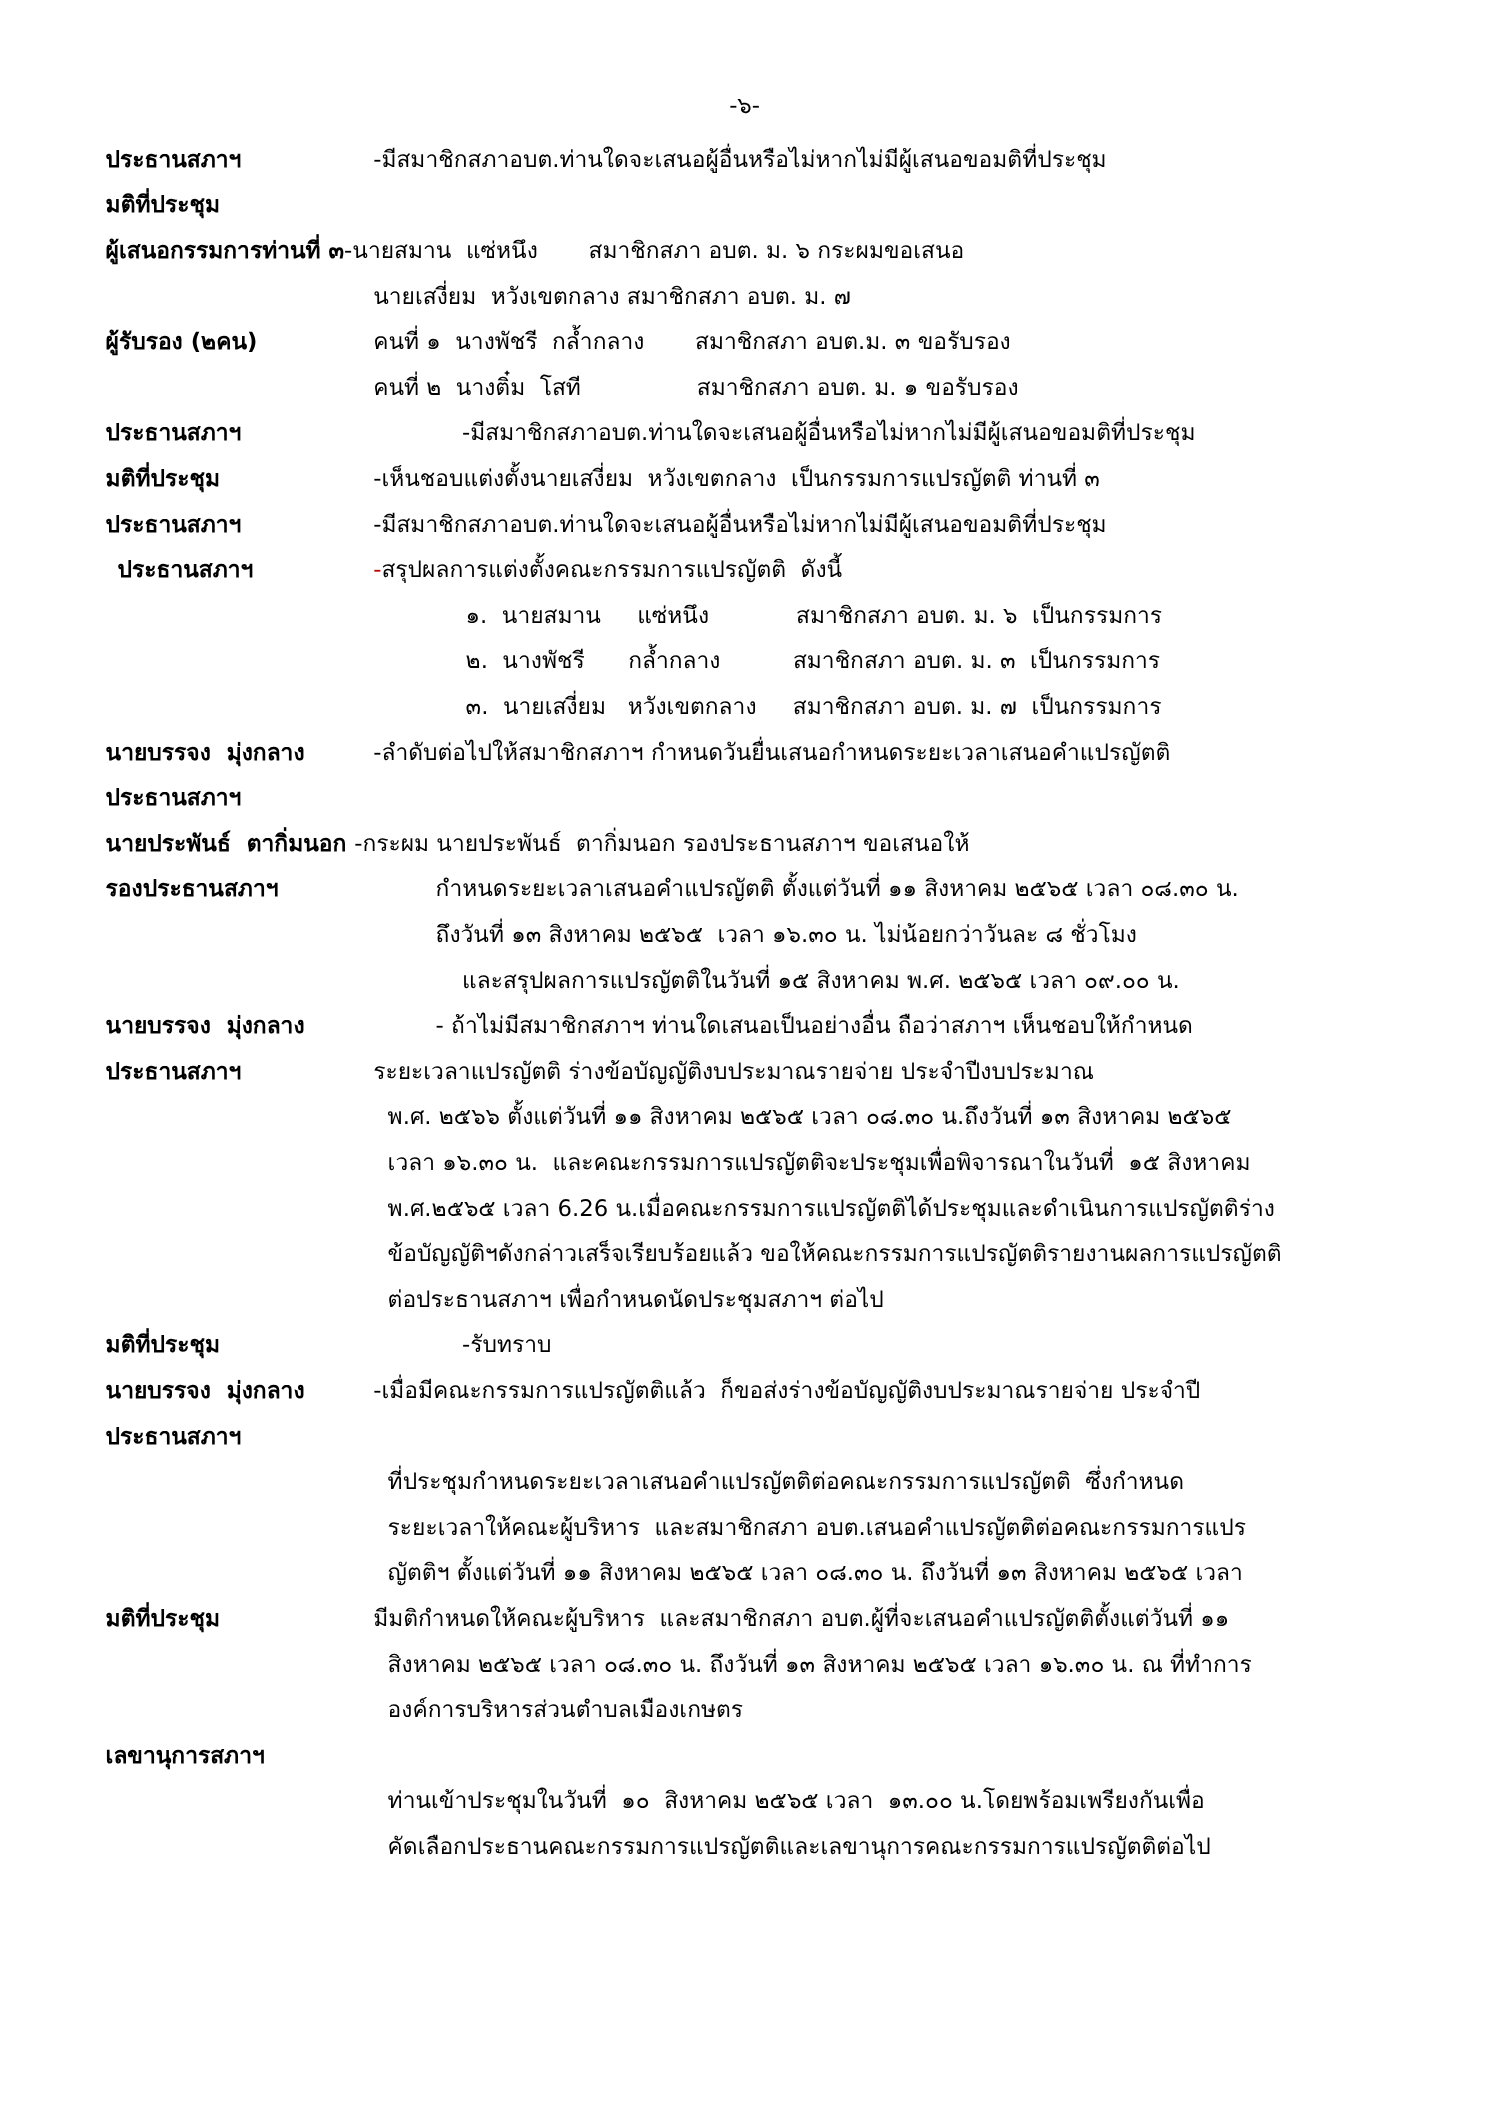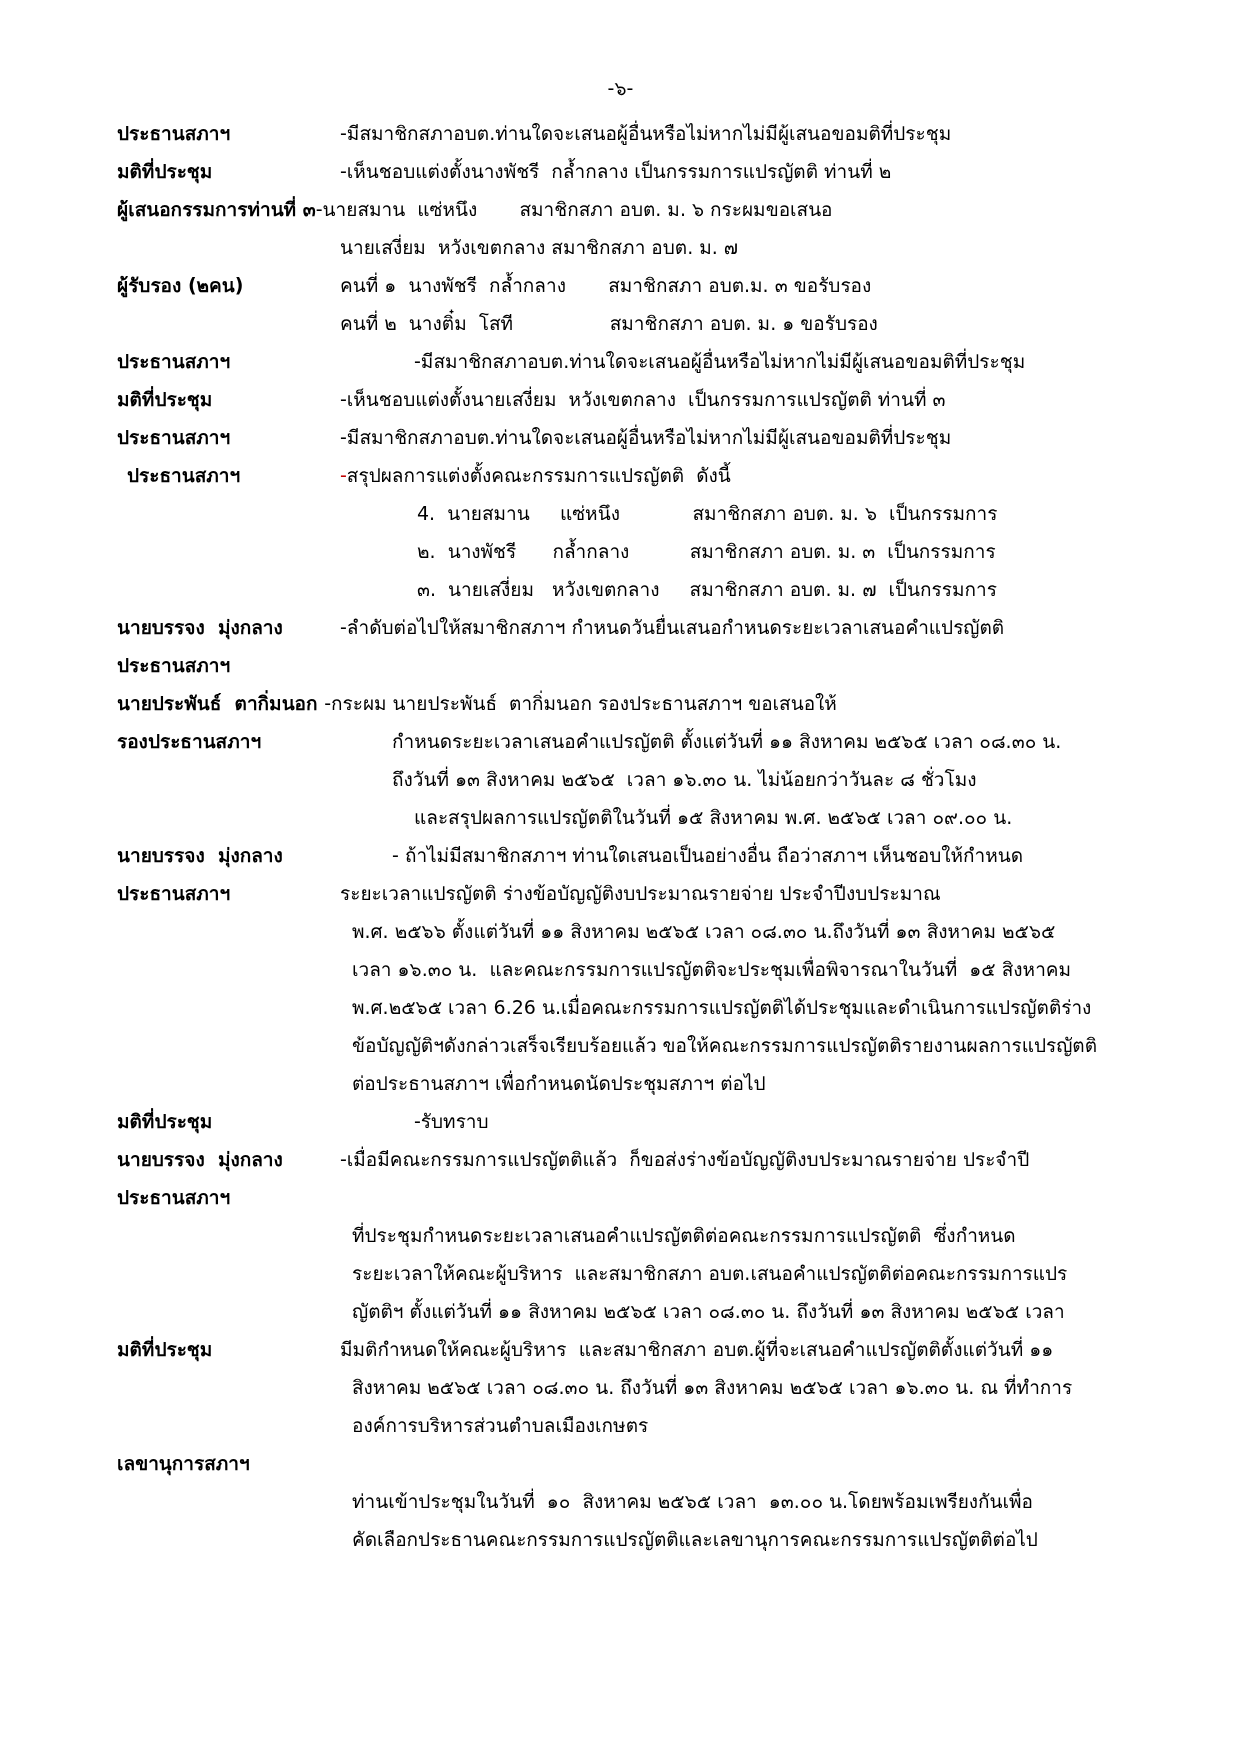--- a/index.html
+++ b/index.html
@@ -21,21 +21,21 @@
   }
   .page-number {
     text-align: center;
     height: 40px;
     line-height: 40px;
     font-size: 19px;
     margin-bottom: 6px;
   }
   .doc-body {
     position: relative;
-    margin-left: 117px;
+    margin-left: 88px;
     width: 1010px;
   }
   .row {
     position: relative;
     height: 38px;
     line-height: 38px;
     white-space: pre;
   }
   .label {
     position: absolute;
@@ -55,30 +55,30 @@
   .row.inline .text  { position: static; left: auto; }
   .red { color: #c00000; }
 </style>
 </head>
 <body>
 
 <div class="page">
   <div class="page-number">-๖-</div>
   <div class="doc-body">
       <div class="row a"><span class="label">ประธานสภาฯ</span><span class="text">-มีสมาชิกสภาอบต.ท่านใดจะเสนอผู้อื่นหรือไม่หากไม่มีผู้เสนอขอมติที่ประชุม</span></div>
-      <div class="row a"><span class="label">มติที่ประชุม</span><span class="text">-เห็นชอบแต่งตั้งนางพัชรี  กล้ำกลาง เป็นกรรมการแปรญัตติ ท่านที่ ๒</span></div>
+      <div class="row a"><span class="label">มติที่ประชุม</span></div>
       <div class="row inline"><span class="label">ผู้เสนอกรรมการท่านที่ ๓</span><span class="text">-นายสมาน  แซ่หนึง       สมาชิกสภา อบต. ม. ๖ กระผมขอเสนอ</span></div>
       <div class="row a"><span class="text">นายเสงี่ยม  หวังเขตกลาง สมาชิกสภา อบต. ม. ๗</span></div>
       <div class="row a"><span class="label">ผู้รับรอง (๒คน)</span><span class="text">คนที่ ๑  นางพัชรี  กล้ำกลาง       สมาชิกสภา อบต.ม. ๓ ขอรับรอง</span></div>
       <div class="row a"><span class="text">คนที่ ๒  นางติ๋ม  โสที                สมาชิกสภา อบต. ม. ๑ ขอรับรอง</span></div>
       <div class="row c"><span class="label">ประธานสภาฯ</span><span class="text">-มีสมาชิกสภาอบต.ท่านใดจะเสนอผู้อื่นหรือไม่หากไม่มีผู้เสนอขอมติที่ประชุม</span></div>
       <div class="row a"><span class="label">มติที่ประชุม</span><span class="text">-เห็นชอบแต่งตั้งนายเสงี่ยม  หวังเขตกลาง  เป็นกรรมการแปรญัตติ ท่านที่ ๓</span></div>
       <div class="row a"><span class="label">ประธานสภาฯ</span><span class="text">-มีสมาชิกสภาอบต.ท่านใดจะเสนอผู้อื่นหรือไม่หากไม่มีผู้เสนอขอมติที่ประชุม</span></div>
       <div class="row a"><span class="label label-indent">ประธานสภาฯ</span><span class="text"><span class="red" style="color: rgb(192, 0, 0);">-</span>สรุปผลการแต่งตั้งคณะกรรมการแปรญัตติ  ดังนี้</span></div>
-      <div class="row d"><span class="text">4.  นายสมาน     แซ่หนึง            สมาชิกสภา อบต. ม. ๖  เป็นกรรมการ</span></div>
+      <div class="row d"><span class="text">๑.  นายสมาน     แซ่หนึง            สมาชิกสภา อบต. ม. ๖  เป็นกรรมการ</span></div>
       <div class="row d"><span class="text">๒.  นางพัชรี      กล้ำกลาง          สมาชิกสภา อบต. ม. ๓  เป็นกรรมการ</span></div>
       <div class="row d"><span class="text">๓.  นายเสงี่ยม   หวังเขตกลาง     สมาชิกสภา อบต. ม. ๗  เป็นกรรมการ</span></div>
       <div class="row a"><span class="label">นายบรรจง  มุ่งกลาง</span><span class="text">-ลำดับต่อไปให้สมาชิกสภาฯ กำหนดวันยื่นเสนอกำหนดระยะเวลาเสนอคำแปรญัตติ</span></div>
       <div class="row a"><span class="label">ประธานสภาฯ</span></div>
       <div class="row inline"><span class="label">นายประพันธ์  ตากิ่มนอก </span><span class="text">-กระผม นายประพันธ์  ตากิ่มนอก รองประธานสภาฯ ขอเสนอให้</span></div>
       <div class="row b"><span class="label">รองประธานสภาฯ</span><span class="text">กำหนดระยะเวลาเสนอคำแปรญัตติ ตั้งแต่วันที่ ๑๑ สิงหาคม ๒๕๖๕ เวลา ๐๘.๓๐ น.</span></div>
       <div class="row b"><span class="text">ถึงวันที่ ๑๓ สิงหาคม ๒๕๖๕  เวลา ๑๖.๓๐ น. ไม่น้อยกว่าวันละ ๘ ชั่วโมง</span></div>
       <div class="row c"><span class="text">และสรุปผลการแปรญัตติในวันที่ ๑๕ สิงหาคม พ.ศ. ๒๕๖๕ เวลา ๐๙.๐๐ น.</span></div>
       <div class="row b"><span class="label">นายบรรจง  มุ่งกลาง</span><span class="text">- ถ้าไม่มีสมาชิกสภาฯ ท่านใดเสนอเป็นอย่างอื่น ถือว่าสภาฯ เห็นชอบให้กำหนด</span></div>
       <div class="row a"><span class="label">ประธานสภาฯ</span><span class="text">ระยะเวลาแปรญัตติ ร่างข้อบัญญัติงบประมาณรายจ่าย ประจำปีงบประมาณ</span></div>

